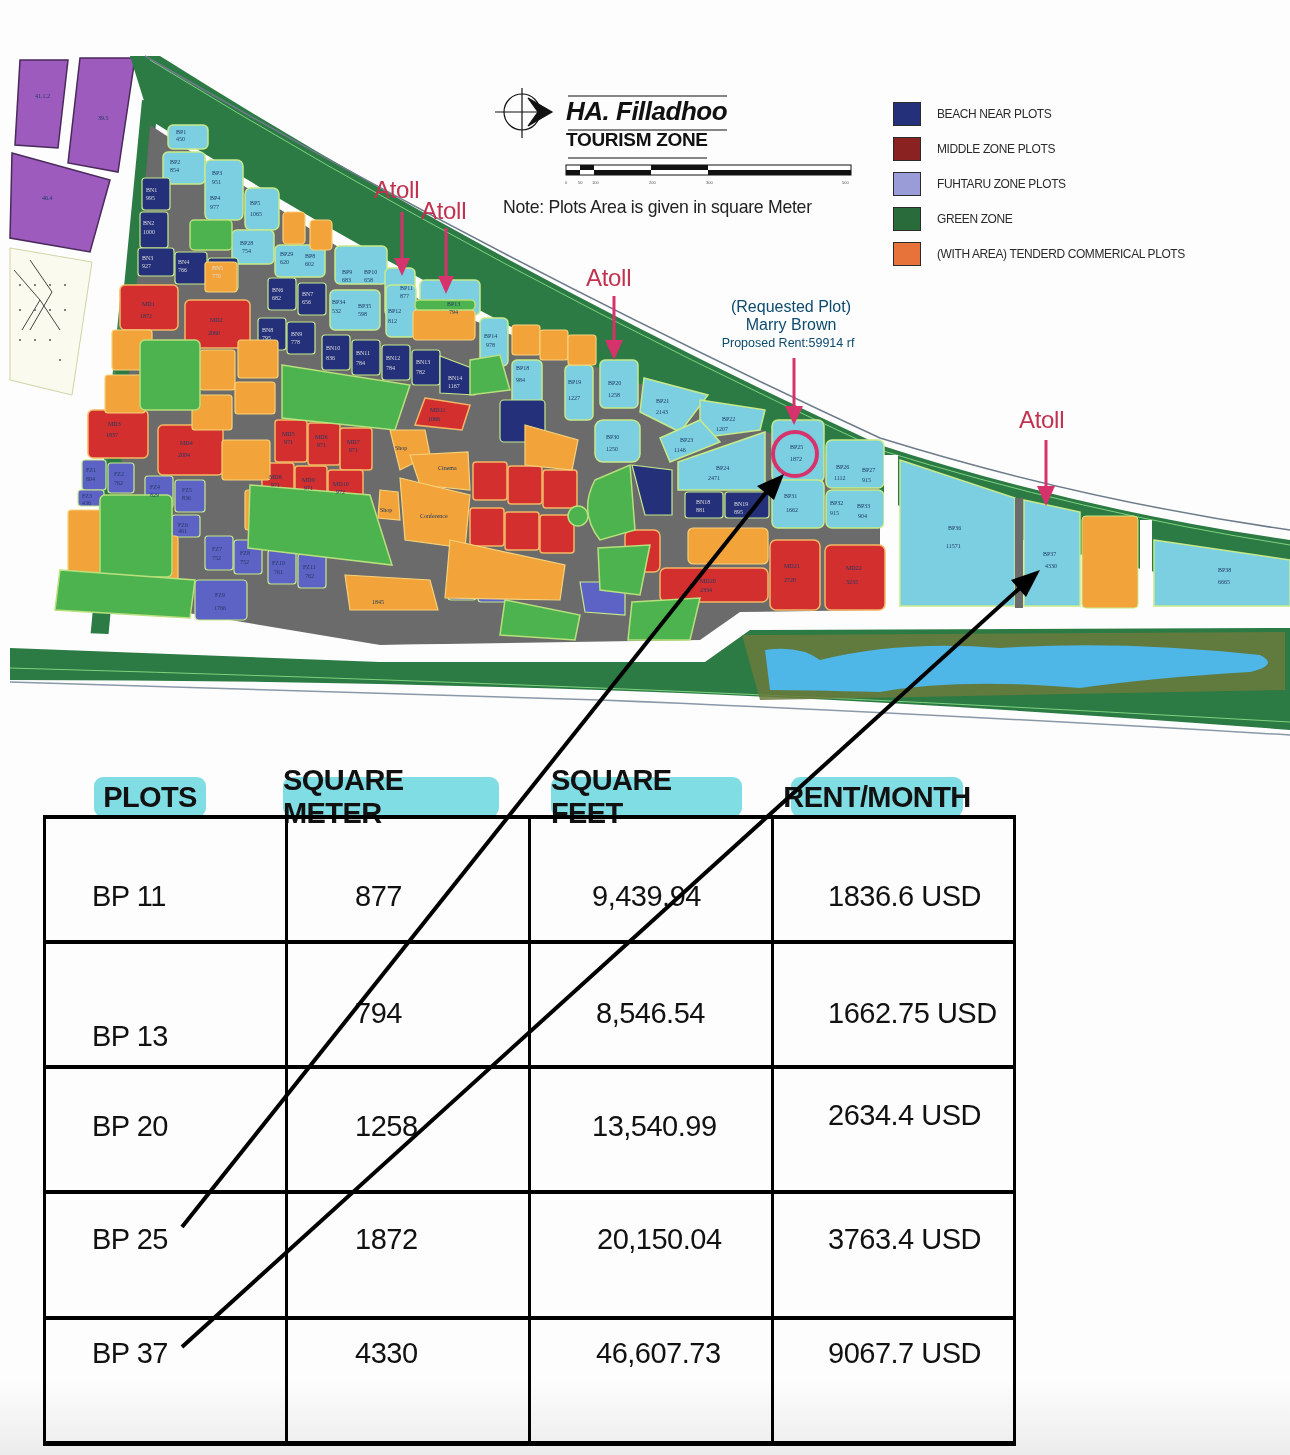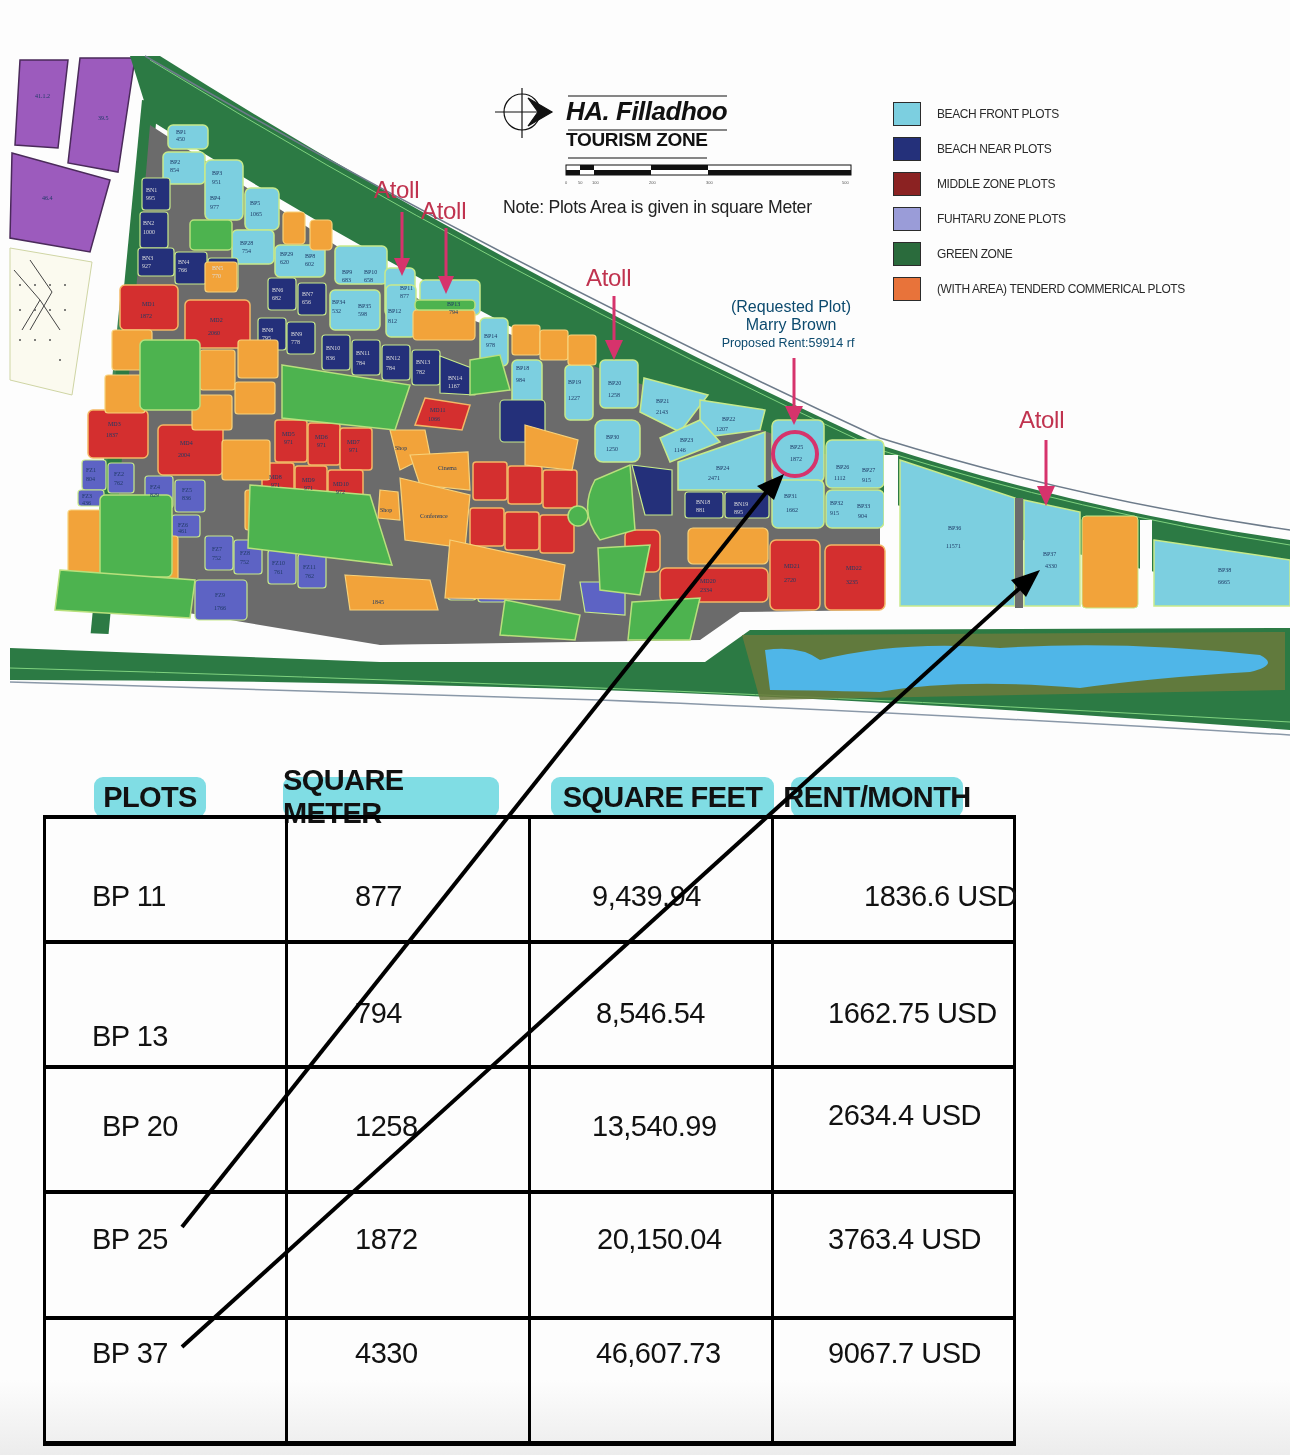--- a/index.html
+++ b/index.html
@@ -427,24 +427,20 @@
 </svg>
 
 <div class="title-block">
   <div class="title-main">HA. Filladhoo</div>
   <div class="title-sub">TOURISM ZONE</div>
 </div>
 <div class="note">Note: Plots Area is given in square Meter</div>
 
 <div class="legend">
   <div class="legend-item">
-    <div class="legend-swatch" style="background:#7ccfe0"></div>
-    <span class="legend-label">BEACH FRONT PLOTS</span>
-  </div>
-  <div class="legend-item">
     <div class="legend-swatch" style="background:#24307a"></div>
     <span class="legend-label">BEACH NEAR PLOTS</span>
   </div>
   <div class="legend-item">
     <div class="legend-swatch" style="background:#8b2222"></div>
     <span class="legend-label">MIDDLE ZONE PLOTS</span>
   </div>
   <div class="legend-item">
     <div class="legend-swatch" style="background:#9a9cd8"></div>
     <span class="legend-label">FUHTARU ZONE PLOTS</span>
@@ -464,52 +460,52 @@
 <div class="atoll" style="left:586px; top:264px;">Atoll</div>
 <div class="atoll" style="left:1019px; top:406px;">Atoll</div>
 <div class="req">
   <div class="l1">(Requested Plot)</div>
   <div class="l2">Marry Brown</div>
   <div class="l3">Proposed Rent:59914 rf</div>
 </div>
 
 <div class="th-pill" style="left:94px; width:112px;">PLOTS</div>
 <div class="th-pill" style="left:283px; width:216px;">SQUARE METER</div>
-<div class="th-pill" style="left:551px; width:223px;">SQUARE FEET</div>
+<div class="th-pill" style="left:551px; width:191px;">SQUARE FEET</div>
 <div class="th-pill" style="left:791px; width:172px;">RENT/MONTH</div>
 
 <div>
   <div class="hline" style="top:815px; height:4px;"></div>
   <div class="hline" style="top:940px; height:4px;"></div>
   <div class="hline" style="top:1065px; height:4px;"></div>
   <div class="hline" style="top:1190px; height:4px;"></div>
   <div class="hline" style="top:1316px; height:4px;"></div>
   <div class="hline" style="top:1441px; height:5px;"></div>
   <div class="vline" style="left:43px;"></div>
   <div class="vline" style="left:285px;"></div>
   <div class="vline" style="left:528px;"></div>
   <div class="vline" style="left:771px;"></div>
   <div class="vline" style="left:1013px;"></div>
 
   <div>
     <div class="cell" style="left:92px; top:880px;">BP 11</div>
     <div class="cell" style="left:355px; top:880px;">877</div>
     <div class="cell" style="left:592px; top:880px;">9,439.94</div>
-    <div class="cell" style="left:828px; top:880px;margin-left:36px;">1836.6 USD</div>
+    <div class="cell" style="left:828px; top:880px;">1836.6 USD</div>
   </div>
 
   <div>
     <div class="cell" style="left:92px; top:1020px;">BP 13</div>
     <div class="cell" style="left:355px; top:997px;">794</div>
     <div class="cell" style="left:596px; top:997px;">8,546.54</div>
     <div class="cell" style="left:828px; top:997px;">1662.75 USD</div>
   </div>
 
   <div>
-    <div class="cell" style="left:102px; top:1110px;">BP 20</div>
+    <div class="cell" style="left:92px; top:1110px;">BP 20</div>
     <div class="cell" style="left:355px; top:1110px;">1258</div>
     <div class="cell" style="left:592px; top:1110px;">13,540.99</div>
     <div class="cell" style="left:828px; top:1099px;">2634.4 USD</div>
   </div>
 
   <div>
     <div class="cell" style="left:92px; top:1223px;">BP 25</div>
     <div class="cell" style="left:355px; top:1223px;">1872</div>
     <div class="cell" style="left:597px; top:1223px;">20,150.04</div>
     <div class="cell" style="left:828px; top:1223px;">3763.4 USD</div>

